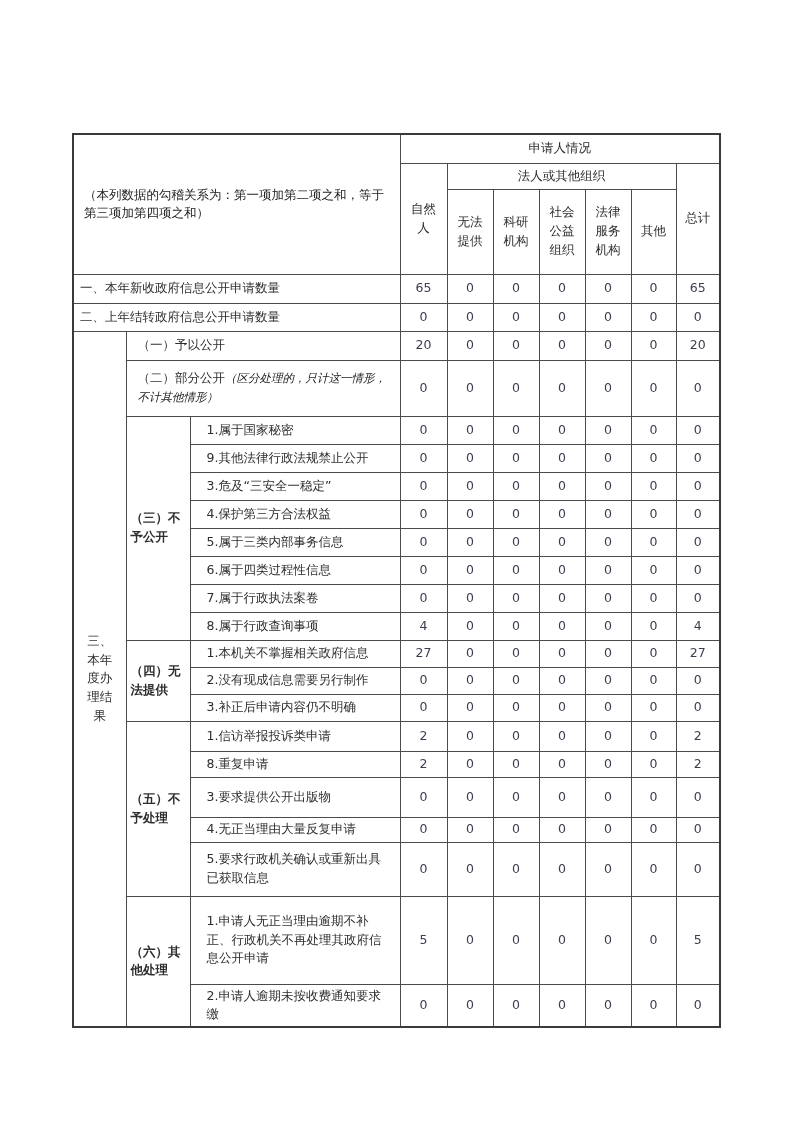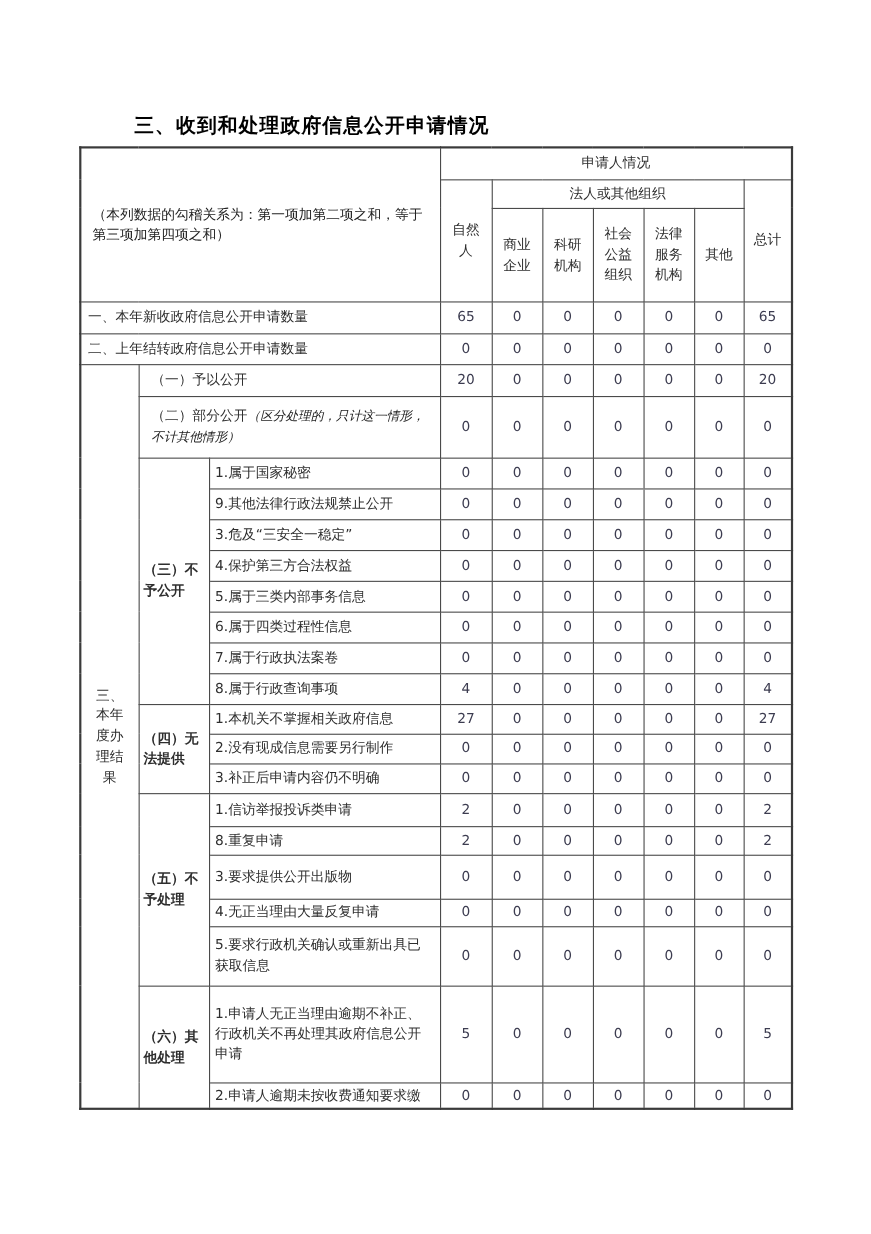--- a/index.html
+++ b/index.html
@@ -31,35 +31,34 @@
   span.gnote{font-style:italic;font-size:11.5px;color:#222;}
   td.vert{
     word-break:break-all;padding:4px 9px;line-height:28px;text-align:center;
     color:#2e2e2e;
   }
   td.grp{
     word-break:break-all;padding:4px 4px;line-height:26px;text-align:left;
     color:#2e2e2e;
     font-weight:bold;
   }
-  td.item{padding:2px 5px;text-align:left;color:#2e2e2e;}
+  td.item{padding:2px 16px;text-align:left;color:#2e2e2e;}
   td.v{text-align:center;font-size:13px;color:#3c3c50;padding:0 2px;}
   tr{height:28px;}
   .h29{height:29px}.h26{height:26px}.h85{height:85px}.h56{height:56px}
   .h27{height:27px}.h30{height:30px}.h40{height:40px}.h25{height:25px}
   .h54{height:54px}.h88{height:88px}.h23{height:23px}
   
   tr[data-rid="g3-0"] td:nth-child(6){border-bottom:1px dotted #888;}
 </style>
 </head>
 <body>
 
 <div class="page">
 
-  <div class="title">三、收到和处理政府信息公开申请情况</div>
 
   <table class="tbl">
     <colgroup>
       <col style="width:53px">
         <col style="width:64px">
         <col style="width:210px">
       <col style="width:47px">
         <col style="width:46px">
         <col style="width:46px">
       <col style="width:46px">
@@ -72,21 +71,21 @@
         <tr class="h29">
       <td class="note" colspan="3" rowspan="3"><span>（本列数据的勾稽关系为：第一项加第二项之和，等于</span><br><span>第三项加第四项之和）</span></td>
       <td class="hc" colspan="7">申请人情况</td>
     </tr>
     <tr class="h26">
       <td class="hc" rowspan="2">自然人</td>
       <td class="hc" colspan="5">法人或其他组织</td>
       <td class="hc" rowspan="2">总计</td>
     </tr>
     <tr class="h85">
-      <td class="hc">商业企业</td>
+      <td class="hc">无法提供</td>
       <td class="hc">科研机构</td>
       <td class="hc">社会公益组织</td>
       <td class="hc">法律服务机构</td>
       <td class="hc">其他</td>
     </tr>
 
     <tr class="h29">
       <td class="lbl" colspan="3">一、本年新收政府信息公开申请数量</td>
     <td class="v">65</td>
           <td class="v">0</td>

